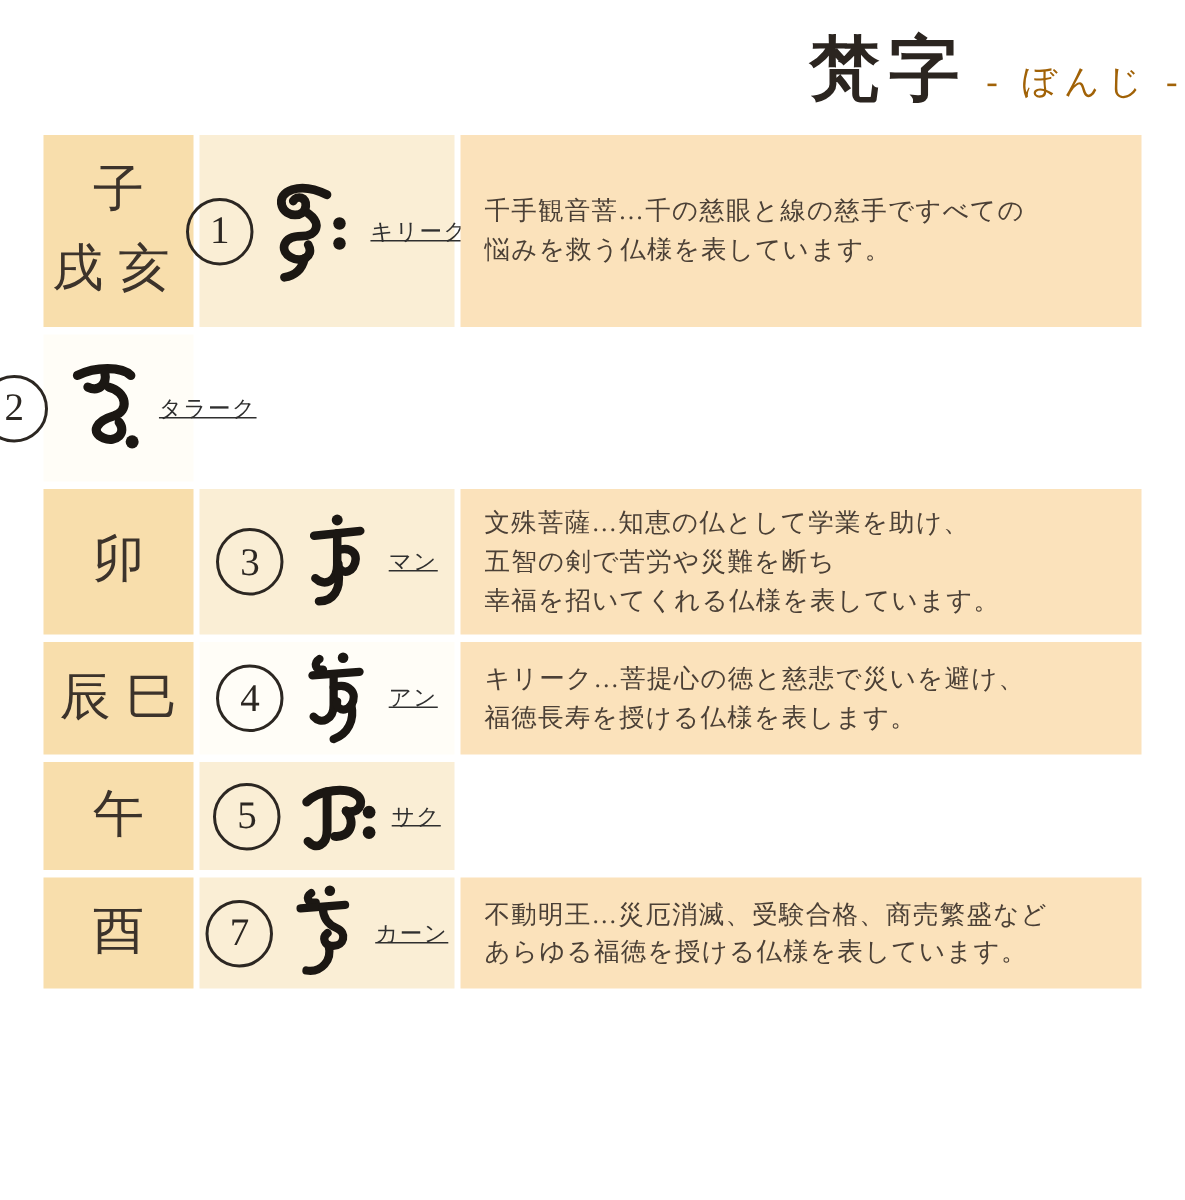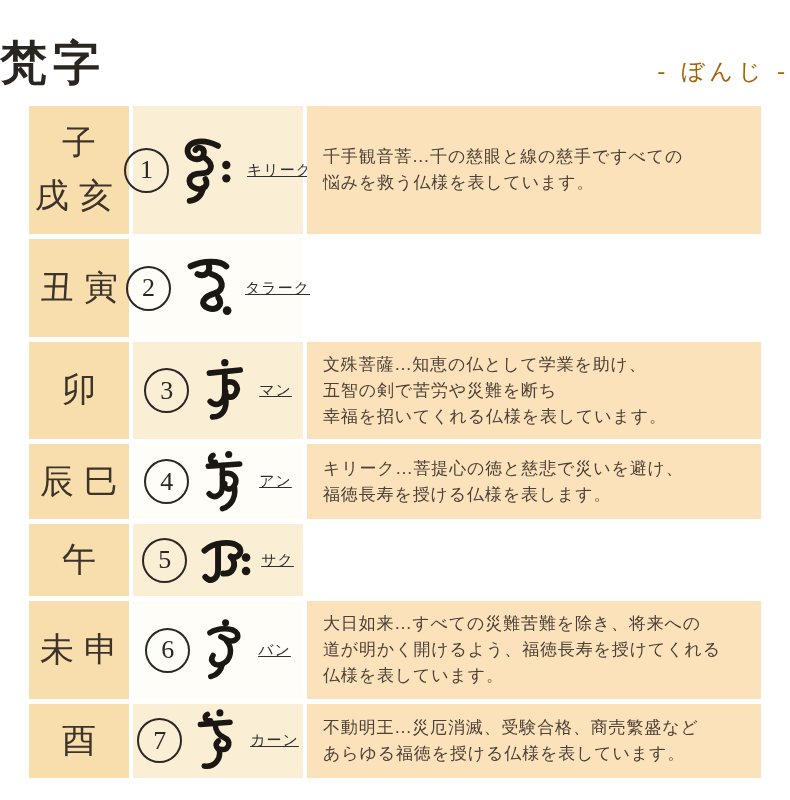--- a/index.html
+++ b/index.html
@@ -4,22 +4,22 @@
 <style>
   html,body{margin:0;padding:0;}
   body{
     width:790px;height:800px;background:#ffffff;overflow:hidden;
     font-family:"Liberation Serif","DejaVu Serif",serif;
     -webkit-font-smoothing:antialiased;
   }
   .page{width:790px;height:800px;position:relative;}
   
   .title{
-    display:flex;justify-content:space-between;align-items:baseline;
-    gap:12px;padding-top:24px;height:78px;box-sizing:border-box;margin-top:16px;
+    display:flex;justify-content:flex-end;align-items:baseline;
+    gap:12px;padding-top:24px;height:78px;box-sizing:border-box;
   }
   .title-main{
     font-size:47px;font-weight:bold;letter-spacing:6px;color:#2b2520;line-height:1;
   }
   .title-sub{
     font-size:23px;letter-spacing:5px;color:#a16207;line-height:1;
   }
   
   .table{width:732px;margin:12px auto 0 auto;}
   .row{
@@ -93,21 +93,20 @@
         </span>
         <span class="reading">キリーク</span>
       </div>
       <div class="cell desc">
         <p>千手観音菩…千の慈眼と線の慈手ですべての
 悩みを救う仏様を表しています。</p>
       </div>
     </div>
 
     <div class="row row-even" style="min-height:98px">
-      <div class="cell zodiac">丑寅</div>
       <div class="cell bonji">
         <span class="num">2</span>
         <span class="glyph">
           <svg viewBox="0 0 64 76" width="56" height="66">
             <g fill="none" stroke="#1b1713" stroke-width="7" stroke-linecap="round">
               <path d="M12 13 C26 6 46 6 53 13"></path>
               <path d="M33 11 C35 20 28 26 20 22"></path>
               <path d="M36 22 C50 26 52 40 40 44 C26 48 22 57 32 61 C42 65 50 57 44 49"></path>
             </g>
             <g fill="#1b1713">
@@ -185,44 +184,20 @@
             <g fill="#1b1713">
                 <circle cx="59" cy="30" r="5"></circle>
                 <circle cx="59" cy="46" r="5"></circle>
               </g>
           </svg>
         </span>
         <span class="reading">サク</span>
       </div>
     </div>
 
-    <div class="row row-even" style="min-height:95px">
-      <div class="cell zodiac">未申</div>
-      <div class="cell bonji">
-        <span class="num">6</span>
-        <span class="glyph">
-          <svg viewBox="0 0 64 84" width="50" height="68">
-            <g fill="#1b1713">
-                <circle cx="34" cy="7" r="4.5"></circle>
-              </g>
-            <g fill="none" stroke="#1b1713" stroke-width="7" stroke-linecap="round">
-              <path d="M14 20 C24 13 44 13 49 21 C52 28 44 33 36 29 L28 25"></path>
-              <path d="M35 30 C44 40 41 55 30 60 C20 64 13 56 18 49"></path>
-              <path d="M30 60 C28 69 23 74 15 76"></path>
-            </g>
-          </svg>
-        </span>
-        <span class="reading">バン</span>
-      </div>
-      <div class="cell desc">
-        <p>大日如来…すべての災難苦難を除き、将来への
-道が明かく開けるよう、福徳長寿を授けてくれる
-仏様を表しています。</p>
-      </div>
-    </div>
 
     <div class="row row-odd" style="min-height:74px">
       <div class="cell zodiac">酉</div>
       <div class="cell bonji">
         <span class="num">7</span>
         <span class="glyph">
           <svg viewBox="0 0 64 84" width="50" height="66">
             <g fill="#1b1713">
                 <circle cx="37" cy="6" r="4.5"></circle>
               </g>

